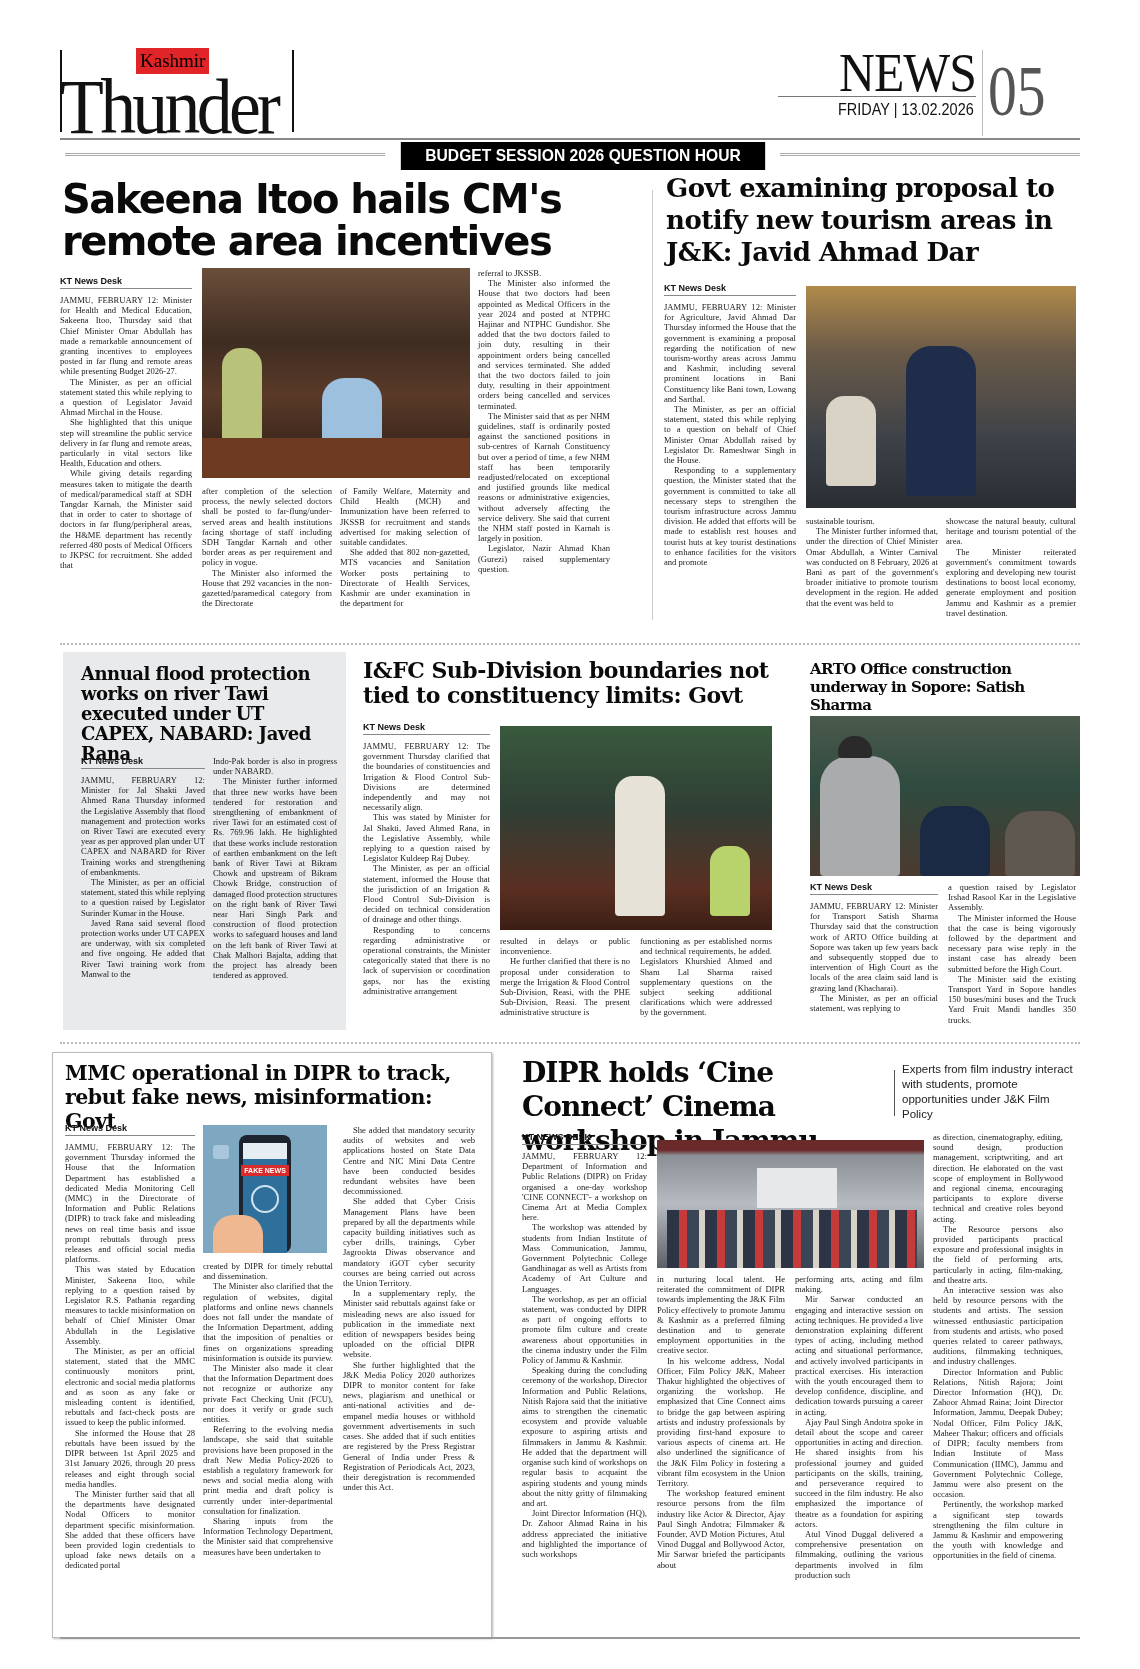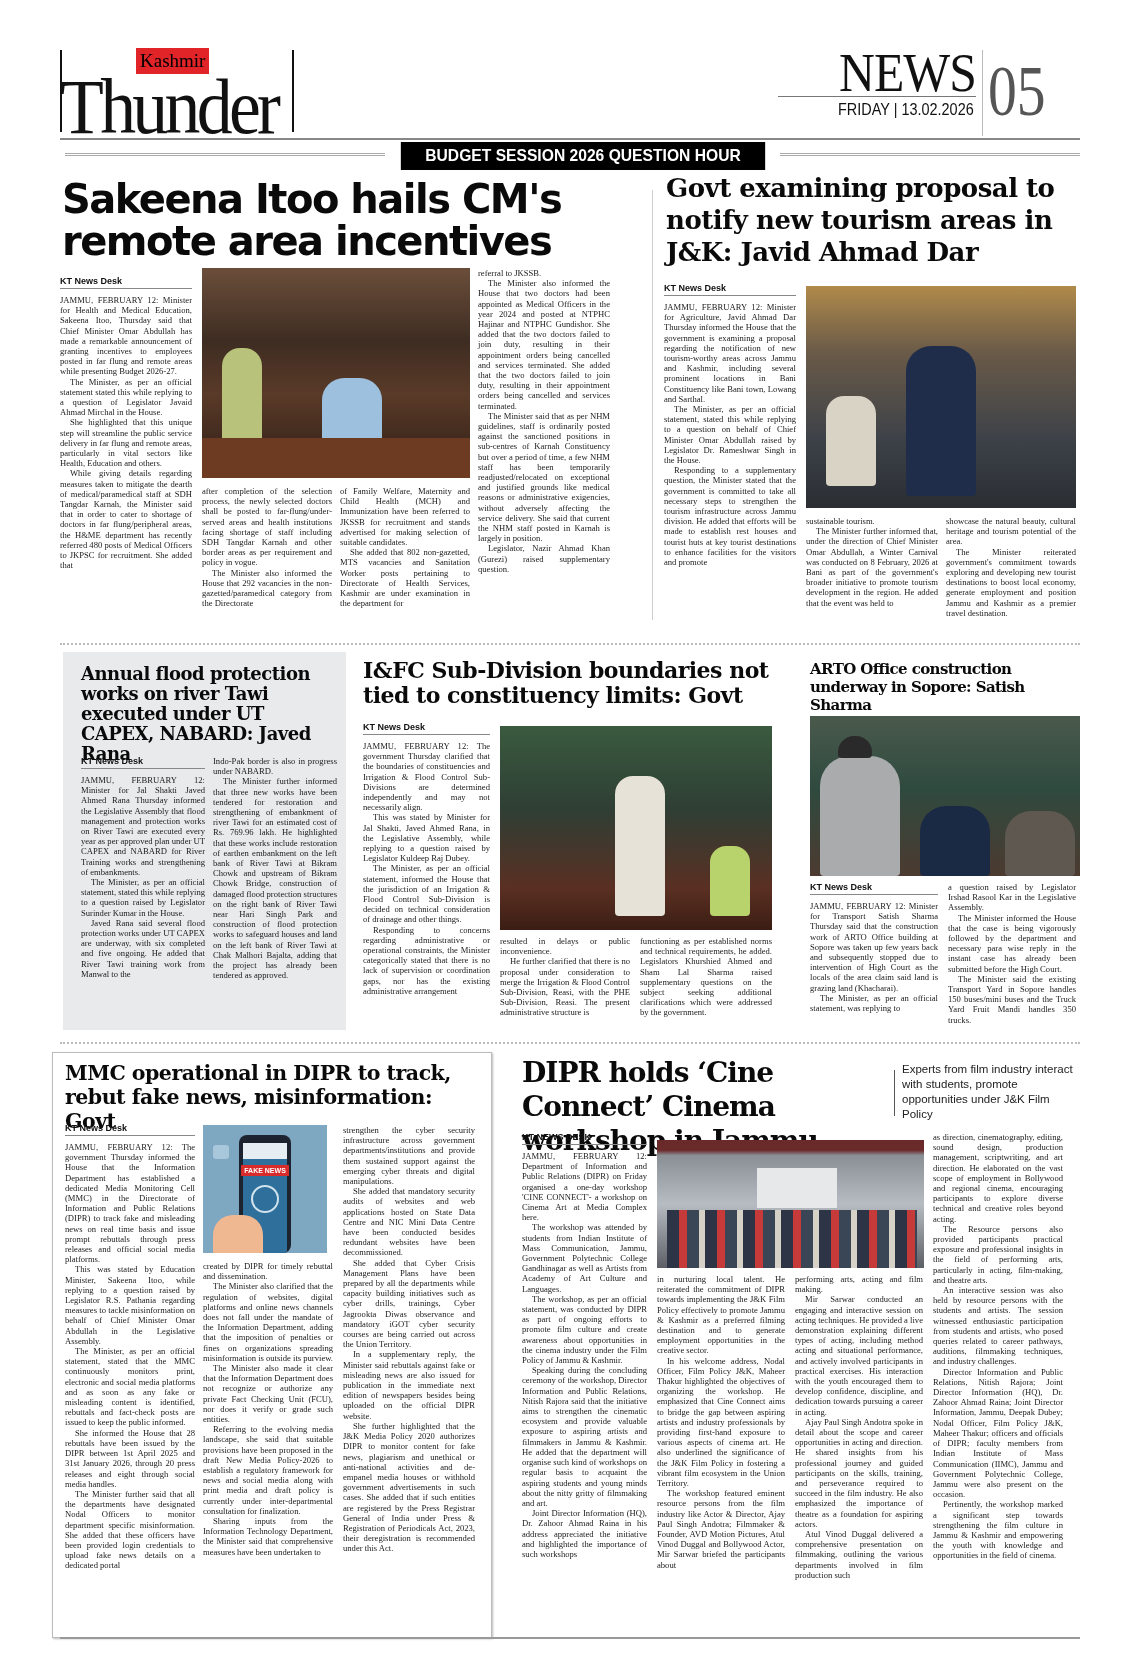--- a/index.html
+++ b/index.html
@@ -186,21 +186,20 @@
     <div class="abs" style="left:10px;top:20px;width:16px;height:14px;background:#a9c7db;border-radius:3px"></div>
   </div>
   <div class="abs txt" style="left:150px;top:208px;width:130px">
     <p class="first">created by DIPR for timely rebuttal and dissemination.</p>
     <p>The Minister also clarified that the regulation of websites, digital platforms and online news channels does not fall under the mandate of the Information Department, adding that the imposition of penalties or fines on organizations spreading misinformation is outside its purview.</p>
     <p>The Minister also made it clear that the Information Department does not recognize or authorize any private Fact Checking Unit (FCU), nor does it verify or grade such entities.</p>
     <p>Referring to the evolving media landscape, she said that suitable provisions have been proposed in the draft New Media Policy-2026 to establish a regulatory framework for news and social media along with print media and draft policy is currently under inter-departmental consultation for finalization.</p>
     <p>Sharing inputs from the Information Technology Department, the Minister said that comprehensive measures have been undertaken to</p>
   </div>
   <div class="abs txt" style="left:290px;top:72px;width:132px">
-    <p class="first">strengthen the cyber security infrastructure across government departments/institutions and provide them sustained support against the emerging cyber threats and digital manipulations.</p>
     <p>She added that mandatory security audits of websites and web applications hosted on State Data Centre and NIC Mini Data Centre have been conducted besides redundant websites have been decommissioned.</p>
     <p>She added that Cyber Crisis Management Plans have been prepared by all the departments while capacity building initiatives such as cyber drills, trainings, Cyber Jagrookta Diwas observance and mandatory iGOT cyber security courses are being carried out across the Union Territory.</p>
     <p>In a supplementary reply, the Minister said rebuttals against fake or misleading news are also issued for publication in the immediate next edition of newspapers besides being uploaded on the official DIPR website.</p>
     <p>She further highlighted that the J&amp;K Media Policy 2020 authorizes DIPR to monitor content for fake news, plagiarism and unethical or anti-national activities and de-empanel media houses or withhold government advertisements in such cases. She added that if such entities are registered by the Press Registrar General of India under Press &amp; Registration of Periodicals Act, 2023, their deregistration is recommended under this Act.</p>
   </div>
 </div>
 
 <div class="abs" style="left:522px;top:1052px;width:560px;height:586px">
   <h1 class="abs hl" style="left:0;top:4px;width:368px;font-size:28px;line-height:34px;letter-spacing:-1px">DIPR holds ‘Cine Connect’ Cinema workshop in Jammu</h1>
   <div class="abs" style="left:372px;top:18px;width:1px;height:46px;background:#555"></div>

